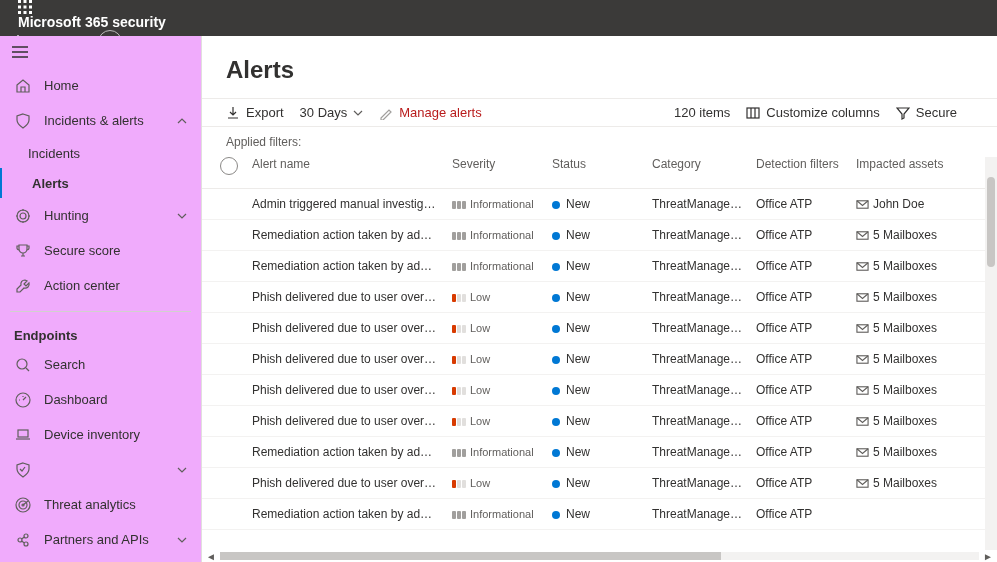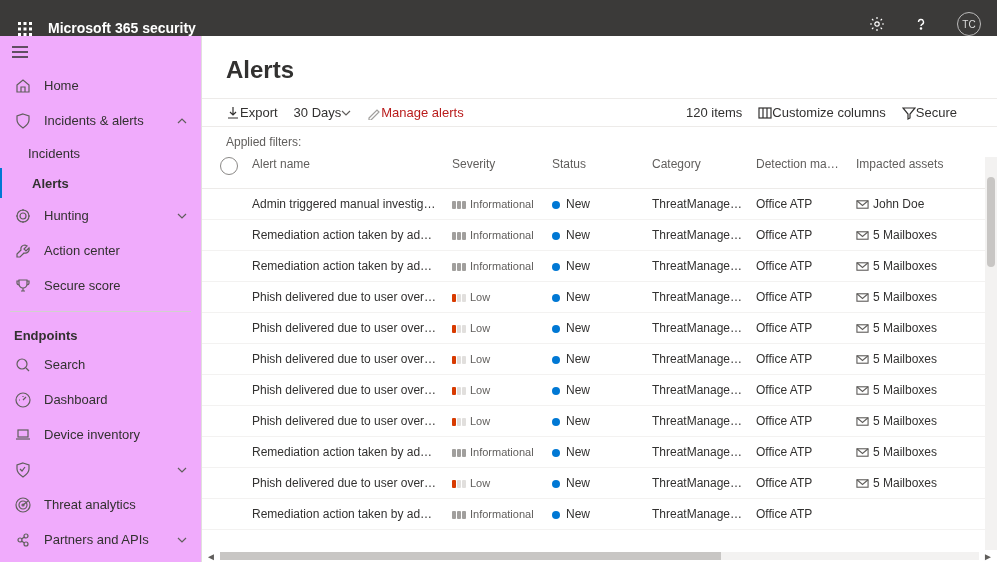--- a/index.html
+++ b/index.html
@@ -1,20 +1,20 @@
 <!DOCTYPE html>
 <html><head>
 <meta charset="utf-8">
 <style>
 * { box-sizing: border-box; margin: 0; padding: 0; }
 body { font-family: "Segoe UI", -apple-system, sans-serif; font-size: 13px; color: #323130; overflow: hidden; width: 997px; height: 562px; }
 svg { display: block; }
 
 
-.topbar { height: 36px; background: #3b3a39; display: flex; align-items: flex-end; padding: 0 10px; color: #fff; }
+.topbar { height: 36px; background: #3b3a39; display: flex; align-items: flex-start; padding: 0 10px; color: #fff; flex-direction: column; }
 .topbar .waffle { width: 30px; display: flex; align-items: center; justify-content: center; }
 .topbar .title { font-size: 14px; font-weight: 600; margin-left: 8px; flex: 1; }
 .topbar .right { display: flex; align-items: center; gap: 28px; padding-right: 6px; }
 .avatar { width: 24px; height: 24px; border: 1px solid #bbb; border-radius: 50%; display: flex; align-items: center; justify-content: center; font-size: 10px; color: #ddd; }
 
 
 .shell { display: flex; height: calc(562px - 36px); }
 .sidebar { width: 202px; background: #f0abfc; border-right: 1px solid #e1dfdd; overflow-y: auto; }
 .nav-toggle { height: 32px; display: flex; align-items: center; padding-left: 12px; }
 .nav-item { display: flex; align-items: center; height: 35px; padding: 0 14px; cursor: pointer; font-size: 13px; position: relative; }
@@ -22,21 +22,21 @@
 .nav-item .chev { margin-left: auto; color: #605e5c; }
 .nav-sub { padding-left: 28px; height: 30px; display:flex; align-items:center; font-size: 13px; cursor:pointer; }
 .nav-sub.active { border-left: 2px solid #0078d4; padding-left: 30px; font-weight:600;}
 .nav-sep { height: 1px; background: #d2d0ce; margin: 8px 10px; }
 .nav-heading { font-size: 13px; font-weight: 600; padding: 8px 14px 4px; color: #323130; }
 
 
 .main { flex: 1; display:flex; flex-direction:column; overflow:hidden; }
 .page-title { font-size: 24px; font-weight: 700; padding: 20px 24px 14px; }
 .toolbar { display:flex; align-items:center; padding: 6px 24px; border-top:1px solid #edebe9; border-bottom:1px solid #edebe9; font-size: 13px; }
-.tool { display:flex; align-items:center; margin-right: 16px; cursor:pointer; gap:0; color:#323130; }
+.tool { display:flex; align-items:center; margin-right: 16px; cursor:pointer; gap:6px; color:#323130; }
 .tool.disabled { color: #b91c1c; }
 .spacer { flex:1; }
 .applied { padding: 8px 24px; font-size: 12px; color: #605e5c; }
 
 
 .grid-wrap { position:relative; flex:1; overflow:hidden; display:flex; }
 .grid { flex:1; overflow:hidden; }
 .ghead { display:flex; align-items:flex-start; height: 32px; border-bottom:1px solid #edebe9; font-size: 12px; color:#605e5c; padding-left: 10px; }
 .gcell { padding: 0 6px; overflow:hidden; white-space:nowrap; text-overflow:ellipsis; }
 .c-sel { width: 34px; display:flex; justify-content:center; }
@@ -142,33 +142,33 @@
       <span>Hunting</span>
       <span class="chev">
             <svg width="10" height="6" viewBox="0 0 10 6" fill="none" stroke="#605e5c" stroke-width="1.2">
               <path d="M1 1l4 4 4-4"></path>
             </svg>
           </span>
     </div>
         <div class="nav-item">
       <span class="icon">
             <svg width="16" height="16" viewBox="0 0 16 16" fill="none" stroke="#605e5c" stroke-width="1.2">
+              <path d="M4 2h8v4a4 4 0 0 1-8 0V2zM4 3H2v2a2 2 0 0 0 2 2M12 3h2v2a2 2 0 0 1-2 2M6 13h4M8 10v3"></path>
+            </svg>
+          </span>
+      <span>Secure score</span>
+
+    </div>
+        <div class="nav-item">
+      <span class="icon">
+            <svg width="16" height="16" viewBox="0 0 16 16" fill="none" stroke="#605e5c" stroke-width="1.2">
               <path d="M10 2a4 4 0 0 0-4 5L2 11v3h3l4-4a4 4 0 0 0 5-5l-3 3-2-2 3-3z"></path>
             </svg>
           </span>
       <span>Action center</span>
-
-    </div>
-        <div class="nav-item">
-      <span class="icon">
-            <svg width="16" height="16" viewBox="0 0 16 16" fill="none" stroke="#605e5c" stroke-width="1.2">
-              <path d="M4 2h8v4a4 4 0 0 1-8 0V2zM4 3H2v2a2 2 0 0 0 2 2M12 3h2v2a2 2 0 0 1-2 2M6 13h4M8 10v3"></path>
-            </svg>
-          </span>
-      <span>Secure score</span>
 
     </div>
       </div>
     <div class="nav-sep"></div>
     <div class="nav-heading">Endpoints</div>
     <div id="nav-endpoints">
         <div class="nav-item">
       <span class="icon">
             <svg width="16" height="16" viewBox="0 0 16 16" fill="none" stroke="#605e5c" stroke-width="1.2">
               <circle cx="7" cy="7" r="5"></circle>
@@ -286,21 +286,21 @@
     <div class="grid-wrap">
       <div class="grid">
         <div class="ghead">
           <div class="gcell c-sel">
               <div class="circle-sel"></div>
             </div>
           <div class="gcell c-name">Alert name</div>
           <div class="gcell c-sev">Severity</div>
           <div class="gcell c-status">Status</div>
           <div class="gcell c-cat">Category</div>
-          <div class="gcell c-src">Detection manual</div>
+          <div class="gcell c-src">Detection filters</div>
           <div class="gcell c-asset">Impacted assets</div>
         </div>
         <div id="rows">
             <div class="row">
     <div class="gcell c-sel"></div>
     <div class="gcell c-name">Admin triggered manual investigation o...</div>
     <div class="gcell c-sev">
       <span class="sev-bars sev-info">
                   <span></span>
                   <span></span>

